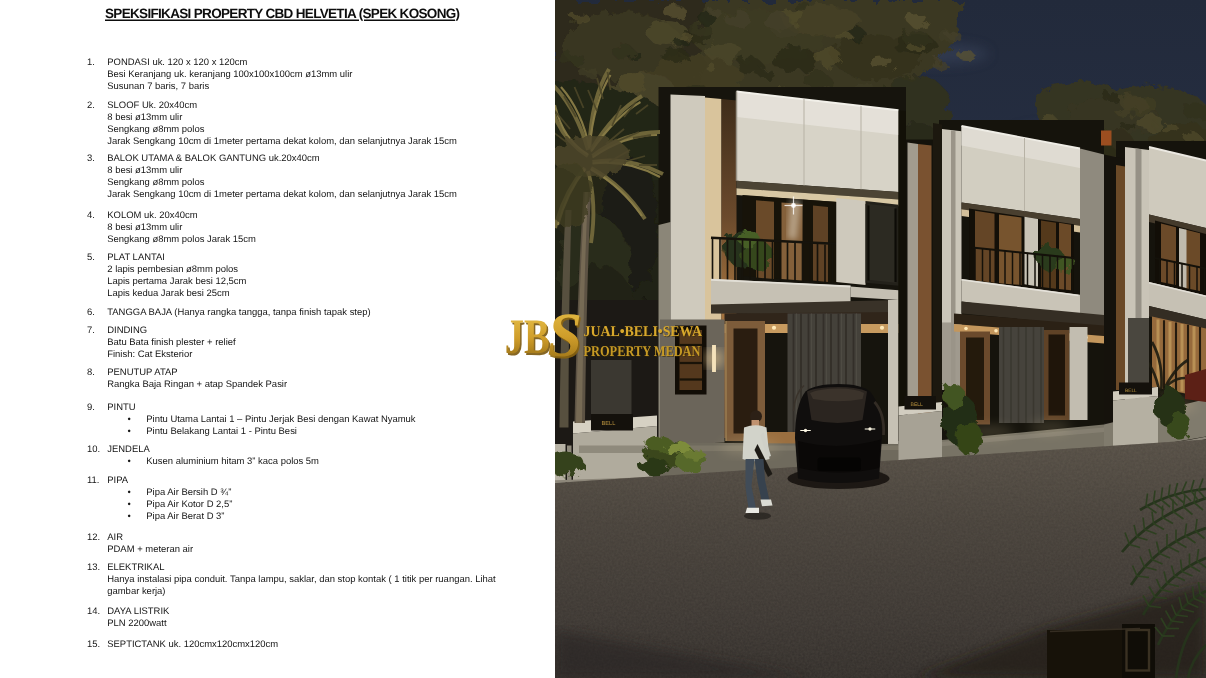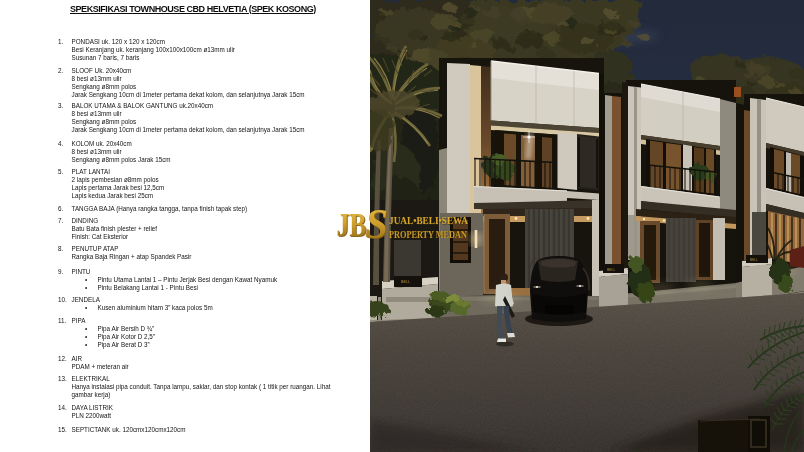--- a/index.html
+++ b/index.html
@@ -8,21 +8,21 @@
 .title span{text-decoration:underline;}
 .it{position:absolute;left:58px;font-size:6.3px;line-height:8px;color:#141414;white-space:nowrap;}
 .n{position:absolute;left:0;top:0;}
 .b{margin-left:13.5px;}
 .bl{position:relative;padding-left:26px;}
 .bl::before{content:"\2022";position:absolute;left:13.5px;}
 </style>
 </head>
 <body>
 
-<div class="title"><span>SPEKSIFIKASI TOWNHOUSE CBD HELVETIA (SPEK KOSONG)</span></div>
+<div class="title"><span>SPEKSIFIKASI PROPERTY CBD HELVETIA (SPEK KOSONG)</span></div>
 
 <div class="it" style="top:37.6px">
     <span class="n">1.</span>
     <div class="b">PONDASI uk. 120 x 120 x 120cm<br>Besi Keranjang uk. keranjang 100x100x100cm ø13mm ulir<br>Susunan 7 baris, 7 baris</div>
   </div>
 
 <div class="it" style="top:66.7px">
     <span class="n">2.</span>
     <div class="b">SLOOF Uk. 20x40cm<br>8 besi ø13mm ulir<br>Sengkang ø8mm polos<br>Jarak Sengkang 10cm di 1meter pertama dekat kolom, dan selanjutnya Jarak 15cm</div>
   </div>

